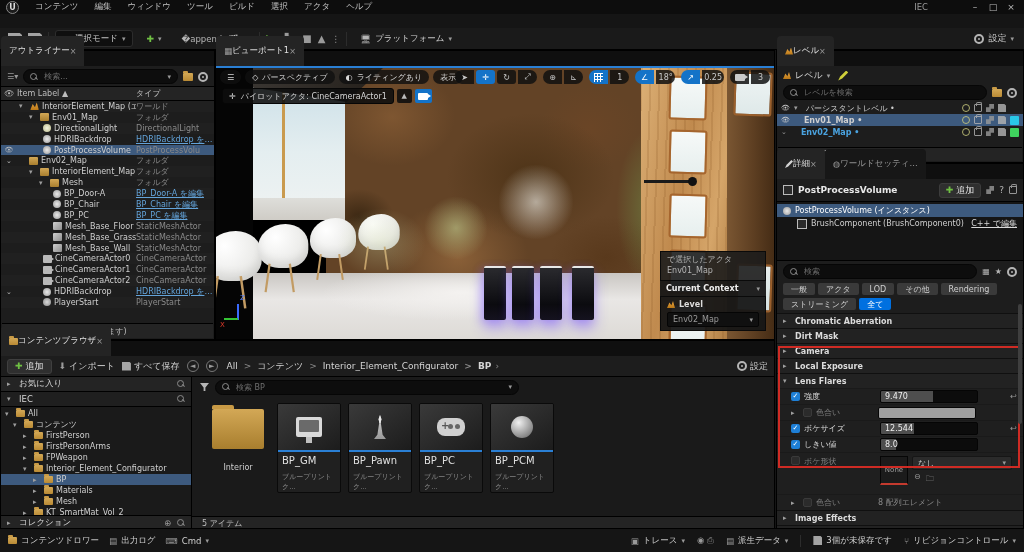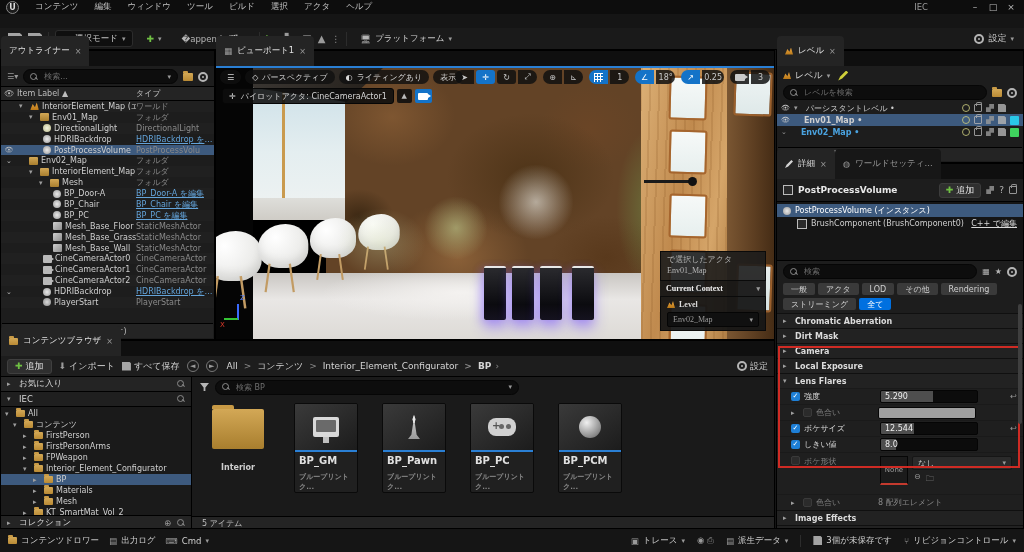--- a/index.html
+++ b/index.html
@@ -33,21 +33,21 @@
   .gear{width:10px;height:10px;border-radius:50%;border:2px solid #b5b5b5;box-sizing:border-box;position:relative;}
   .gear::after{content:"";position:absolute;left:2px;top:2px;width:2px;height:2px;background:#b5b5b5;border-radius:50%;}
   .mag{width:8px;height:8px;position:relative;flex:none;}
   .mag::before{content:"";position:absolute;left:0;top:0;width:5px;height:5px;border:1px solid #8a8a8a;border-radius:50%;}
   .mag::after{content:"";position:absolute;left:5px;top:5px;width:3px;height:1px;background:#8a8a8a;transform:rotate(45deg);}
   .folderico{width:10px;height:8px;background:linear-gradient(#d3a856,#b98a34);border-radius:1px;position:relative;flex:none;}
   .folderico::before{content:"";position:absolute;left:0;top:-2px;width:5px;height:2px;background:#c89a45;border-radius:1px 1px 0 0;}
   
   .panel{background:#1d1d1d;border:1px solid #000;box-sizing:border-box;}
   .ptabrow{height:15px;background:#0f0f0f;display:flex;align-items:flex-end;}
-  .ptab{height:14px;background:#242424;border-radius:4px 4px 0 0;display:flex;align-items:center;gap:5px;padding:8px 8px;font-size:8.5px;color:#e0e0e0;}
+  .ptab{height:14px;background:#242424;border-radius:4px 4px 0 0;display:flex;align-items:center;padding:8px 8px;font-size:8.5px;color:#e0e0e0;}
   .ptab .x{color:#9a9a9a;font-size:8px;}
   .searchpill{background:#0d0d0d;border:1px solid #060606;border-radius:8px;height:13px;display:flex;align-items:center;gap:4px;padding:0 6px;color:#7a7a7a;flex:1;}
   .searchpill input{background:none;border:none;outline:none;color:#cfcfcf;font-size:8px;width:100%;font-family:inherit;}
   .searchpill input::placeholder{color:#6f6f6f;}
   
   #outliner{left:0;top:50px;width:215px;height:290px;}
   .otb{display:flex;align-items:center;gap:5px;padding:3px 6px 2px;}
   .ohdr{display:flex;align-items:center;height:13px;background:#242424;border-top:1px solid #000;border-bottom:1px solid #000;color:#bdbdbd;font-size:8px;}
   .ohdr .c1{width:16px;text-align:center;}
   .ohdr .c2{flex:1;}
@@ -121,21 +121,21 @@
     linear-gradient(#fff 1px,rgba(0,0,0,0) 1px) 0 0/3px 3px,
     linear-gradient(90deg,#fff 1px,rgba(0,0,0,0) 1px) 0 0/3px 3px,#1473c8;}
   .camico{width:10px;height:7px;background:#c9c9c9;border-radius:1px;position:relative;}
   .camico::after{content:"";position:absolute;right:-3px;top:1px;border-left:3px solid #c9c9c9;border-top:2.5px solid transparent;border-bottom:2.5px solid transparent;}
   .pilot{position:absolute;left:6px;top:37px;display:flex;align-items:center;gap:3px;}
   .pilotpill{background:rgba(14,14,14,.88);border:1px solid #060606;border-radius:3px;height:14px;display:flex;align-items:center;gap:5px;padding:0 6px;color:#d5d5d5;font-size:8px;}
   .ejbtn{background:rgba(14,14,14,.88);width:15px;height:14px;border-radius:2px;color:#bbb;font-size:7px;display:flex;align-items:center;justify-content:center;}
   .camtoggle{background:#1473c8;width:17px;height:14px;border-radius:2px;display:flex;align-items:center;justify-content:center;}
   .camtoggle .camico{background:#fff;}
   .camtoggle .camico::after{border-left-color:#fff;}
-  .ctxov{position:absolute;right:8px;bottom:8px;width:106px;font-size:8px;font-family:Liberation Serif, serif;}
+  .ctxov{position:absolute;right:8px;bottom:8px;width:106px;font-size:8px;}
   .ctxtip{background:rgba(28,28,28,.9);border:1px solid #0a0a0a;padding:3px 6px;color:#b5b5b5;line-height:1.35;}
   .ctxhdr{display:flex;justify-content:space-between;align-items:center;background:rgba(22,22,22,.95);padding:3px 6px;color:#efefef;font-weight:bold;}
   .ctxlvl{background:rgba(22,22,22,.95);border:1px solid #0a0a0a;padding:3px 6px;}
   .ctxlvl .lvlrow{display:flex;align-items:center;gap:4px;color:#ddd;font-weight:bold;}
   .ctxsel{margin-top:3px;background:#101010;border:1px solid #050505;border-radius:2px;height:13px;display:flex;align-items:center;justify-content:space-between;padding:0 5px;color:#9a9a9a;}
   
   #levels{left:776px;top:50px;width:248px;height:113px;}
   .lvl-tb{display:flex;align-items:center;gap:8px;padding:3px 6px 2px;}
   .lvlbtn{display:flex;align-items:center;gap:4px;color:#d5d5d5;}
   .pen{width:10px;height:10px;background:#cfcf3a;clip-path:polygon(0 100%,20% 60%,80% 0,100% 20%,40% 80%);}
@@ -201,21 +201,21 @@
   .secrow{height:14px;display:flex;align-items:center;gap:4px;padding:0 6px;background:#242424;border-bottom:1px solid #000;color:#d8d8d8;font-size:8.5px;}
   .secrow .mag{margin-left:auto;}
   .tree{flex:1;background:#1a1a1a;overflow:hidden;padding-top:1px;}
   .trow{display:flex;align-items:center;gap:3px;height:11px;font-size:8px;color:#d0d0d0;white-space:nowrap;}
   .trow.sel{background:#3d5a7e;}
   .collrow{height:14px;display:flex;align-items:center;gap:4px;padding:0 6px;background:#242424;border-top:1px solid #000;color:#d8d8d8;font-size:8.5px;margin-top:auto;}
   .collrow .icons{margin-left:auto;display:flex;gap:6px;align-items:center;color:#9a9a9a;}
   .cb-right{flex:1;display:flex;flex-direction:column;background:#1a1a1a;}
   .cb-search{display:flex;align-items:center;gap:6px;padding:3px 8px;height:14px;}
   .funnel{width:9px;height:8px;background:#b5b5b5;clip-path:polygon(0 0,100% 0,60% 55%,60% 100%,40% 100%,40% 55%);}
-  .assets{flex:1;display:flex;gap:24px;padding:6px 4px 0 14px;font-weight:bold;}
+  .assets{flex:1;display:flex;gap:7px;padding:6px 4px 0 14px;}
   .asset{width:64px;display:flex;flex-direction:column;align-items:center;}
   .a-folder{width:52px;height:40px;background:linear-gradient(#d3a856,#a87e2e);border-radius:2px;position:relative;margin-top:6px;}
   .a-folder::before{content:"";position:absolute;left:0;top:-4px;width:22px;height:4px;background:#c89a45;border-radius:2px 2px 0 0;}
   .a-fname{margin-top:14px;color:#cfcfcf;font-size:8px;}
   .tile{width:62px;height:88px;background:#202020;border:1px solid #0a0a0a;border-radius:2px;display:flex;flex-direction:column;overflow:hidden;}
   .tthumb{height:52px;background:linear-gradient(145deg,#3a3a3a,#1c1c1c);display:flex;align-items:center;justify-content:center;border-bottom:2px solid #2a7fd4;}
   .tname{color:#e0e0e0;font-size:10px;padding:3px 4px 0;}
   .ttype{color:#8a8a8a;font-size:7px;padding:6px 4px 0;}
   .g-monitor{width:26px;height:20px;background:#d9d9d9;border-radius:2px;position:relative;}
   .g-monitor::before{content:"";position:absolute;left:3px;top:3px;right:3px;bottom:5px;background:#6a6a6a;border-radius:1px;}
@@ -748,21 +748,21 @@
     <div id="lensblock">
       <div class="sec">
           <span class="car">▾</span>
           <span>Lens Flares</span>
         </div>
       <div class="prow">
         <span class="cb">✓</span>
         <span class="plbl">強度</span>
         <span class="val">
             <span class="fill" style="width:54%"></span>
-            <span class="vt">5.290</span>
+            <span class="vt">9.470</span>
           </span>
         <span class="reset">↩</span>
       </div>
       <div class="prow">
         <span class="car">▸</span>
         <span class="cb off"></span>
         <span class="plbl dim" style="width:58px">色合い</span>
         <span class="swatch"></span>
       </div>
       <div class="prow">

